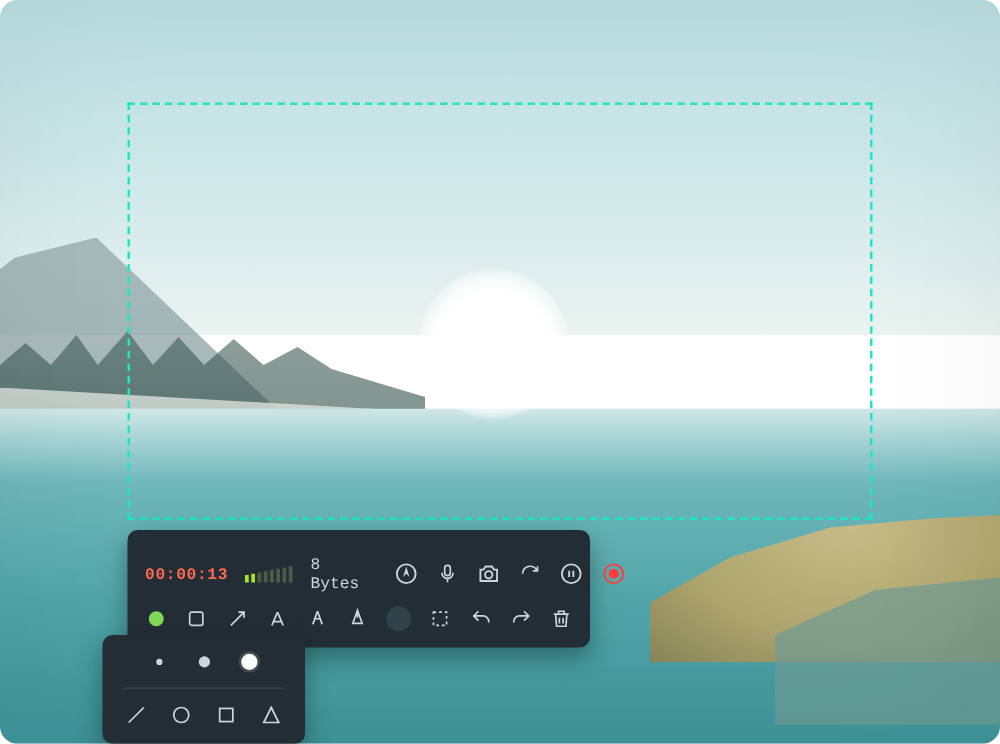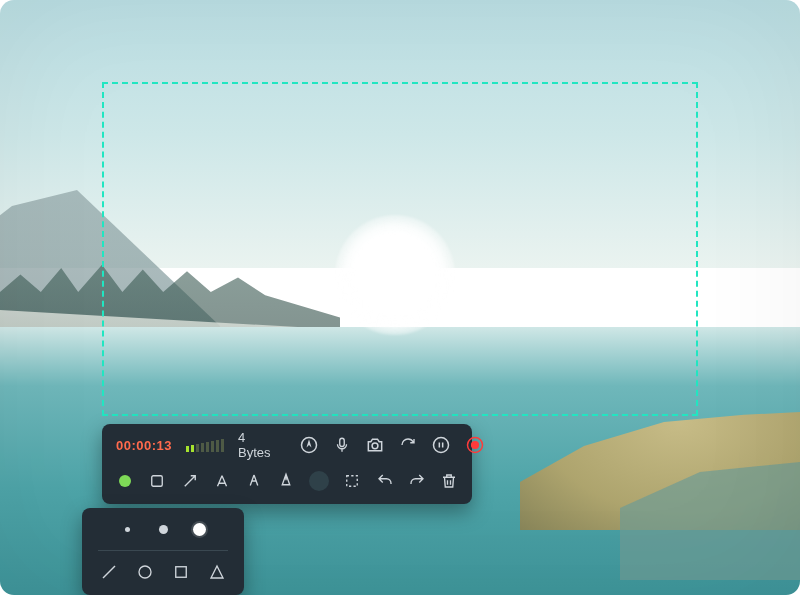--- a/index.html
+++ b/index.html
@@ -67,21 +67,21 @@
     pointer-events: none;
   }
 
   .toolbar {
     position: absolute;
     background: var(--bg);
     border-radius: 8px;
     box-shadow: 0 8px 20px rgba(0,0,0,.35);
     color: #d7dde3;
   }
-  .toolbar.main { padding: 6px 14px 8px; }
+  .toolbar.main { padding: 20px 14px 8px; font-family: Liberation Mono, monospace; }
   .row { display:flex; align-items:center; gap:14px; height:30px; }
   .row + .row { margin-top:6px; }
 
   .time { color: var(--accent); font-size:13px; font-weight:600; letter-spacing:.5px; }
   .level { display:flex; gap:2px; align-items:flex-end; height:14px; }
   .level i { width:3px; background:#a6e22e; display:block; }
   .level i.dim { background:#4e5a45; }
   .size { color:#cfd5db; font-size:13px; }
 
   .ibtn {
@@ -126,21 +126,21 @@
       <span class="level" id="level">
           <i style="height: 6px;"></i>
           <i style="height: 7px;"></i>
           <i class="dim" style="height: 8px;"></i>
           <i class="dim" style="height: 9px;"></i>
           <i class="dim" style="height: 10px;"></i>
           <i class="dim" style="height: 11px;"></i>
           <i class="dim" style="height: 12px;"></i>
           <i class="dim" style="height: 13px;"></i>
         </span>
-      <span class="size">4 Bytes</span>
+      <span class="size">8 Bytes</span>
       <span style="flex:1"></span>
       <span class="ibtn big">
           <svg width="20" height="20" viewBox="0 0 24 24" fill="none" stroke="currentColor" stroke-width="1.8">
             <circle cx="12" cy="12" r="9"></circle>
             <path d="M12 5l3 10-3-3-3 3z" fill="currentColor" stroke="none"></path>
           </svg>
         </span>
       <span class="ibtn big">
           <svg width="18" height="18" viewBox="0 0 24 24" fill="none" stroke="currentColor" stroke-width="1.8">
             <rect x="9" y="3" width="6" height="11" rx="3"></rect>

